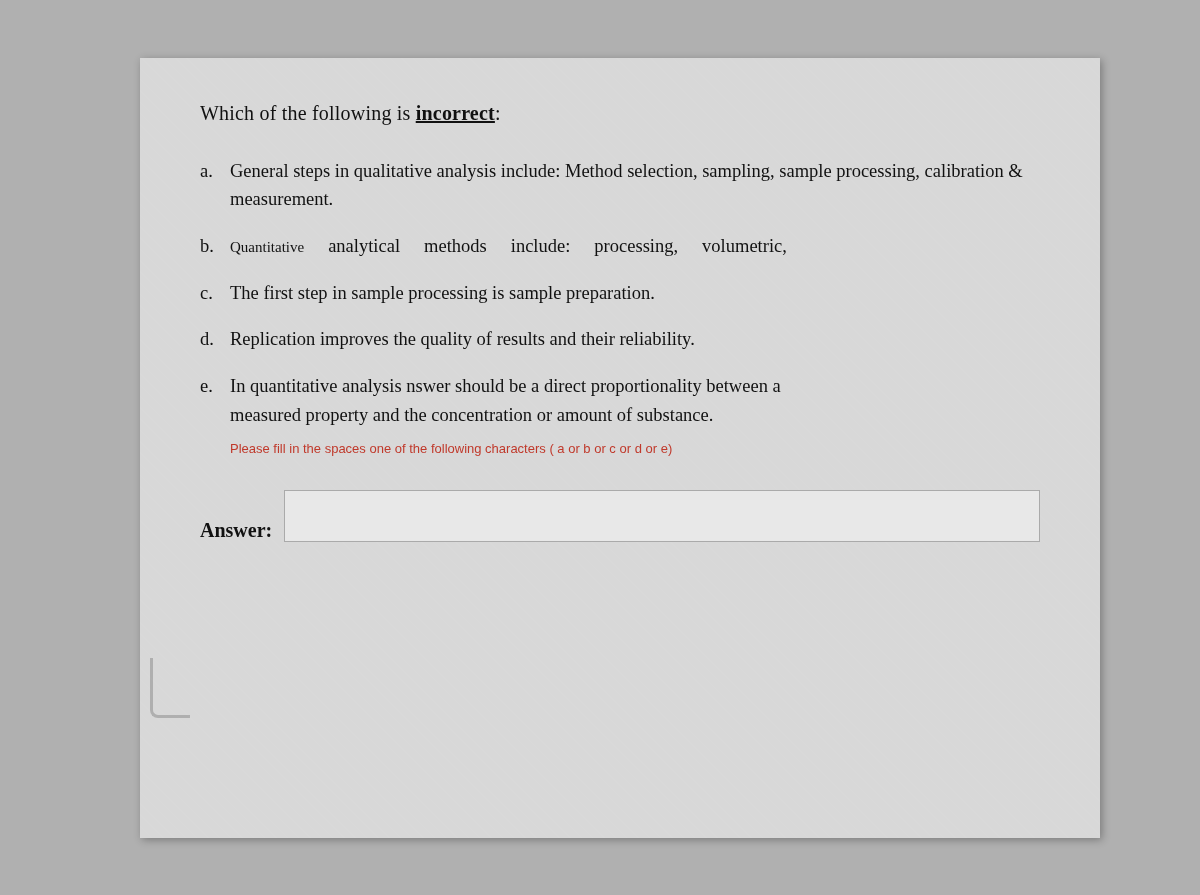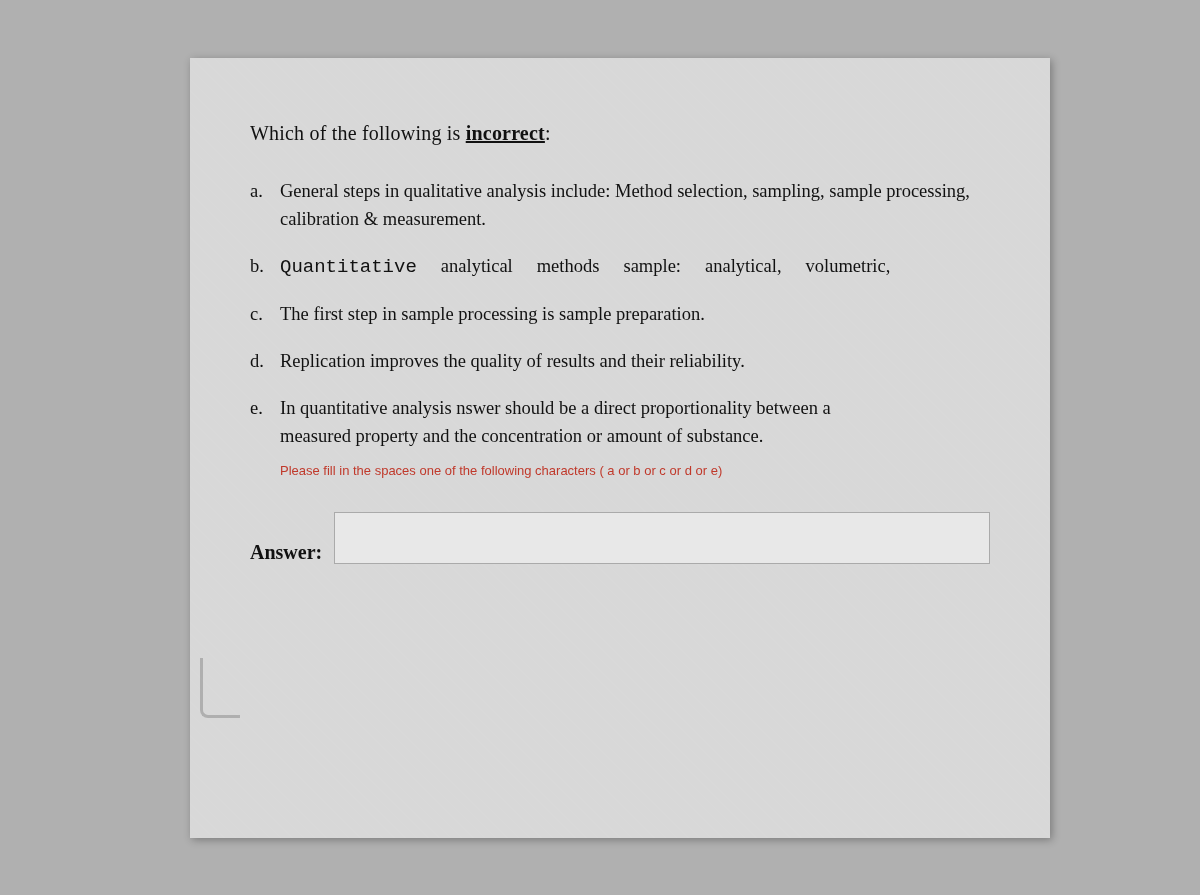--- a/index.html
+++ b/index.html
@@ -12,32 +12,32 @@
       width: 1200px;
       height: 895px;
       background: #b0b0b0;
       display: flex;
       align-items: center;
       justify-content: center;
       font-family: 'Times New Roman', Times, serif;
     }
 
     .page-container {
-      width: 860px;
+      width: 960px;
       min-height: 780px;
       background: #d8d8d8;
       background-image:
         repeating-linear-gradient(
           45deg,
           rgba(255,255,255,0.03) 0px,
           rgba(255,255,255,0.03) 1px,
           transparent 1px,
           transparent 8px
         );
-      padding: 64px 60px 40px 60px;
+      padding: 44px 60px 40px 60px;
       position: relative;
       box-shadow: 2px 2px 8px rgba(0,0,0,0.3);
       margin-left: 40px;
     }
 
     .question-title {
       font-size: 20px;
       font-weight: normal;
       margin-bottom: 32px;
       color: #111;
@@ -129,25 +129,25 @@
   <ul class="options-list">
 
     <li class="option-item">
       <span class="option-label">a.</span>
       <span class="option-text">General steps in qualitative analysis include: Method selection, sampling, sample processing, calibration &amp; measurement.</span>
     </li>
 
     <li class="option-item" style="flex-direction: column;">
       <div style="display:flex; align-items: baseline; gap: 0;">
         <span class="option-label">b.</span>
-        <span style="font-size:19px; color:#111; margin-right: 24px; font-family: Liberation Mono, monospace;">Quantitative</span>
+        <span style="font-size:15px; color:#111; margin-right: 24px;">Quantitative</span>
         <span style="font-size:18.5px; color:#111; margin-right: 24px;">analytical</span>
         <span style="font-size:18.5px; color:#111; margin-right: 24px;">methods</span>
-        <span style="font-size:18.5px; color:#111; margin-right: 24px;">sample:</span>
-        <span style="font-size:18.5px; color:#111; margin-right: 24px;">analytical,</span>
+        <span style="font-size:18.5px; color:#111; margin-right: 24px;">include:</span>
+        <span style="font-size:18.5px; color:#111; margin-right: 24px;">processing,</span>
         <span style="font-size:18.5px; color:#111;">volumetric,</span>
       </div>
     </li>
 
     <li class="option-item">
       <span class="option-label">c.</span>
       <span class="option-text">The first step in sample processing is sample preparation.</span>
     </li>
 
     <li class="option-item">

